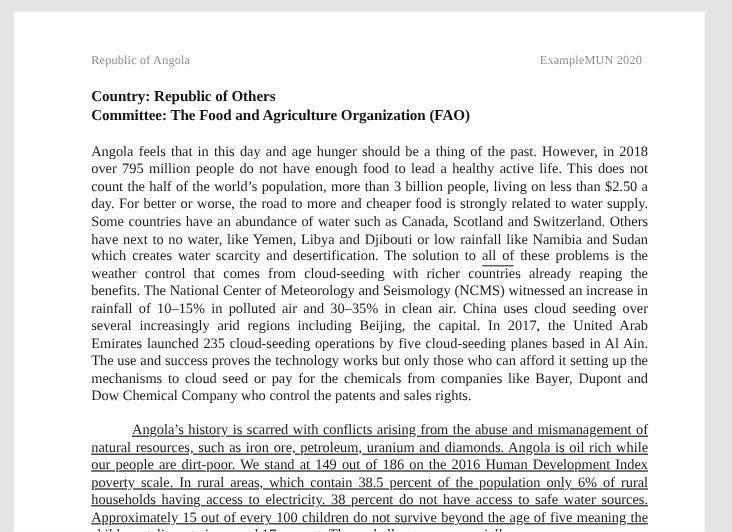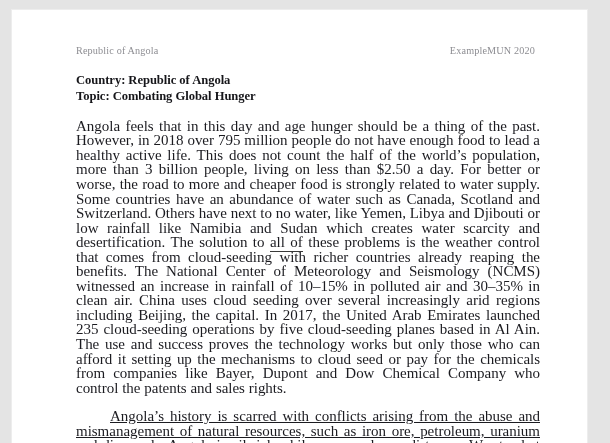--- a/index.html
+++ b/index.html
@@ -71,21 +71,21 @@
     font-weight: bold;
     font-size: 12.6px;
     color: #16161a;
     line-height: 16.4px;
     letter-spacing: -0.05px;
     white-space: nowrap;
   }
 
   
   .para {
-    font-size: 15px;
+    font-size: 12px;
     line-height: 14.55px;
     color: #1b1b20;
     text-align: justify;
     text-justify: inter-word;
     margin: 0;
     letter-spacing: -0.02px;
     word-spacing: 0.1px;
   }
   .para + .para {
     margin-top: 14.2px;
@@ -109,22 +109,22 @@
   <div id="sheet">
 
     <div id="running-header">
       <span class="header-text">Republic of Angola</span>
       <span class="header-text">ExampleMUN 2020</span>
     </div>
 
     <div id="doc-body">
 
       <div id="heading-block">
-        <div class="heading-line">Country: Republic of Angola</div>
-        <div class="heading-line">Topic: Combating Global Hunger</div>
+        <div class="heading-line">Country: Republic of Others</div>
+        <div class="heading-line">Committee: The Food and Agriculture Organization (FAO)</div>
       </div>
 
       <p class="para"><span>Angola feels that in this day and age hunger should be a thing of the past. However, in 2018 over 795 million people do not have enough food to lead a healthy active life. This does not count the half of the world’s population, more than 3 billion people, living on less than $2.50 a day. For better or worse, the road to more and cheaper food is strongly related to water supply. Some countries have an abundance of water such as Canada, Scotland and Switzerland. Others have next to no water, like Yemen, Libya and Djibouti or low rainfall like Namibia and Sudan which creates water scarcity and desertification. The solution to </span><span class="grammar-mark">all of</span><span> these problems is the weather control that comes from cloud-seeding with richer countries already reaping the benefits. The National Center of Meteorology and Seismology (NCMS) witnessed an increase in rainfall of 10–15% in polluted air and 30–35% in clean air. China uses cloud seeding over several increasingly arid regions including Beijing, the capital. In 2017, the United Arab Emirates launched 235 cloud-seeding operations by five cloud-seeding planes based in Al Ain. The use and success proves the technology works but only those who can afford it setting up the mechanisms to cloud seed or pay for the chemicals from companies like Bayer, Dupont and Dow Chemical Company who control the patents and sales rights.</span></p>
 
       <p class="para indented">Angola’s history is scarred with conflicts arising from the abuse and mismanagement of natural resources, such as iron ore, petroleum, uranium and diamonds. Angola is oil rich while our people are dirt-poor. We stand at 149 out of 186 on the 2016 Human Development Index poverty scale. In rural areas, which contain 38.5 percent of the population only 6% of rural households having access to electricity. 38 percent do not have access to safe water sources. Approximately 15 out of every 100 children do not survive beyond the age of five meaning the child mortality rate is around 17 percent. These challenges are especially</p>
 
     </div>
   </div>
 </div>
 

